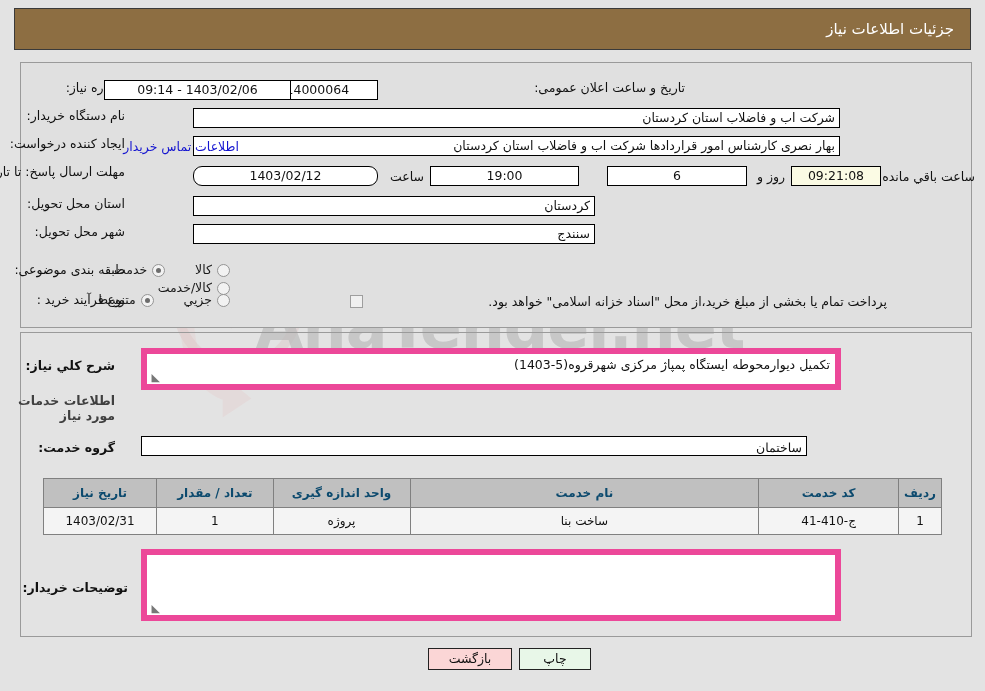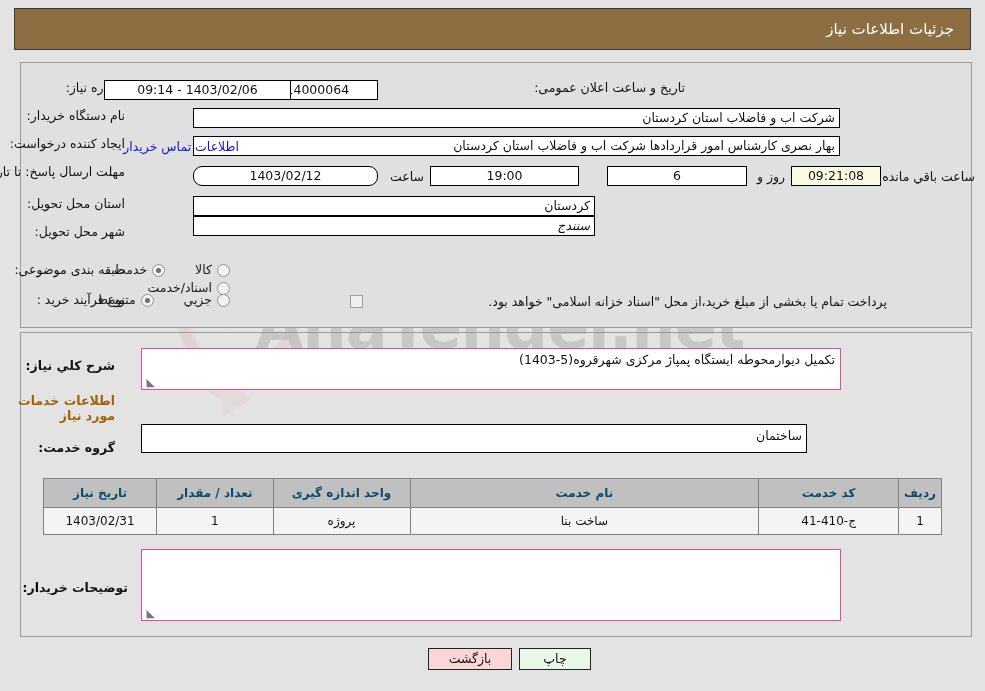--- a/index.html
+++ b/index.html
@@ -157,21 +157,21 @@
     display: inline-flex;
     align-items: flex-end;
     gap: 5px;
     font-size: 12.5px;
     margin-left: 26px;
   }
 
   
   .ta {
     background: #ffffff;
-    border: 1px solid #ec4899;
+    border: 6px solid #ec4899;
     box-sizing: border-box;
     font-size: 12.5px;
     padding: 3px 5px;
     color: #111;
     position: relative;
     overflow: hidden;
   }
   .ta .grip {
     position: absolute;
     left: 3px; bottom: 1px;
@@ -222,21 +222,21 @@
     cursor: pointer;
     color: #111;
   }
   #btn-print  { left: 519px; top: 648px; width: 72px; background: #e8f7e8; }
   #btn-back   { left: 428px; top: 648px; width: 84px; background: #fbd6d6; }
 
   .section-h {
     position: absolute;
     font-size: 12.5px;
     font-weight: bold;
-    color: #a16207;
+    color: #404040;
   }
 </style>
 </head>
 <body>
 
 <div class="watermark">
   <svg class="wm-shield" viewBox="0 0 100 110">
     <path d="M50 4 L94 20 V58 C94 84 72 100 50 106 C28 100 6 84 6 58 V20 Z" fill="none" stroke="#d9b9b9" stroke-width="7"></path>
     <path d="M30 52 L45 68 L74 36" fill="none" stroke="#d9b9b9" stroke-width="8" stroke-linecap="round"></path>
   </svg>
@@ -286,37 +286,37 @@
 <span class="lbl" style="position:absolute; right:10px; top:169px; z-index:4;">ساعت باقي مانده</span>
 
 <div class="row" style="right:860px; top:196px; z-index:4;">
   <span class="lbl">استان محل تحویل:</span>
 </div>
 <div class="box right" style="position:absolute; right:390px; top:196px; width:402px; z-index:4;">کردستان</div>
 
 <div class="row" style="right:860px; top:224px; z-index:4;text-align:right;">
   <span class="lbl">شهر محل تحویل:</span>
 </div>
-<div class="box right" style="position:absolute; right:390px; top:216px; width:402px; z-index:4;font-style:italic;">سنندج</div>
+<div class="box right" style="position:absolute; right:390px; top:224px; width:402px; z-index:4;">سنندج</div>
 
 <div class="row" style="right:860px; top:262px; z-index:4;">
   <span class="lbl">طبقه بندی موضوعی:</span>
 </div>
 <div style="position:absolute; right:755px; top:262px; z-index:4;">
   <span class="opt">
     <span class="radio"></span>
     <span>کالا</span>
   </span>
   <span class="opt">
     <span class="radio on"></span>
     <span>خدمت</span>
   </span>
   <span class="opt">
     <span class="radio"></span>
-    <span>اسناد/خدمت</span>
+    <span>کالا/خدمت</span>
   </span>
 </div>
 
 <div class="row" style="right:860px; top:292px; z-index:4;">
   <span class="lbl">نوع فرآیند خرید :</span>
 </div>
 <div style="position:absolute; right:755px; top:292px; z-index:4;">
   <span class="opt">
     <span class="radio"></span>
     <span>جزیي</span>
@@ -333,21 +333,21 @@
 
 <span class="lbl2" style="position:absolute; right:870px; top:358px; z-index:4;">شرح کلي نياز:</span>
 <div class="ta" style="position:absolute; right:144px; top:348px; width:700px; height:42px; z-index:4;">
   <span>تکمیل دیوارمحوطه ایستگاه پمپاژ مرکزی شهرقروه(5-1403)</span>
   <span class="grip">◣</span>
 </div>
 
 <div class="section-h" style="right:870px; top:393px; z-index:4;">اطلاعات خدمات مورد نیاز</div>
 
 <span class="lbl2" style="position:absolute; right:870px; top:440px; z-index:4;">گروه خدمت:</span>
-<div class="box right" style="position:absolute; right:178px; top:424px; width:666px; height:29px; line-height:22px; z-index:4;">ساختمان</div>
+<div class="box right" style="position:absolute; right:178px; top:436px; width:666px; height:20px; line-height:22px; z-index:4;font-family:Liberation Serif, serif;">ساختمان</div>
 
 <table class="tbl" style="right:43px; top:478px; width:899px; z-index:4;">
   <thead>
     <tr>
       <th style="width:32px;">ردیف</th>
       <th style="width:140px;">کد خدمت</th>
       <th style="width:380px;">نام خدمت</th>
       <th style="width:130px;">واحد اندازه گیری</th>
       <th style="width:110px;">تعداد / مقدار</th>
       <th style="width:107px;">تاریخ نیاز</th>

